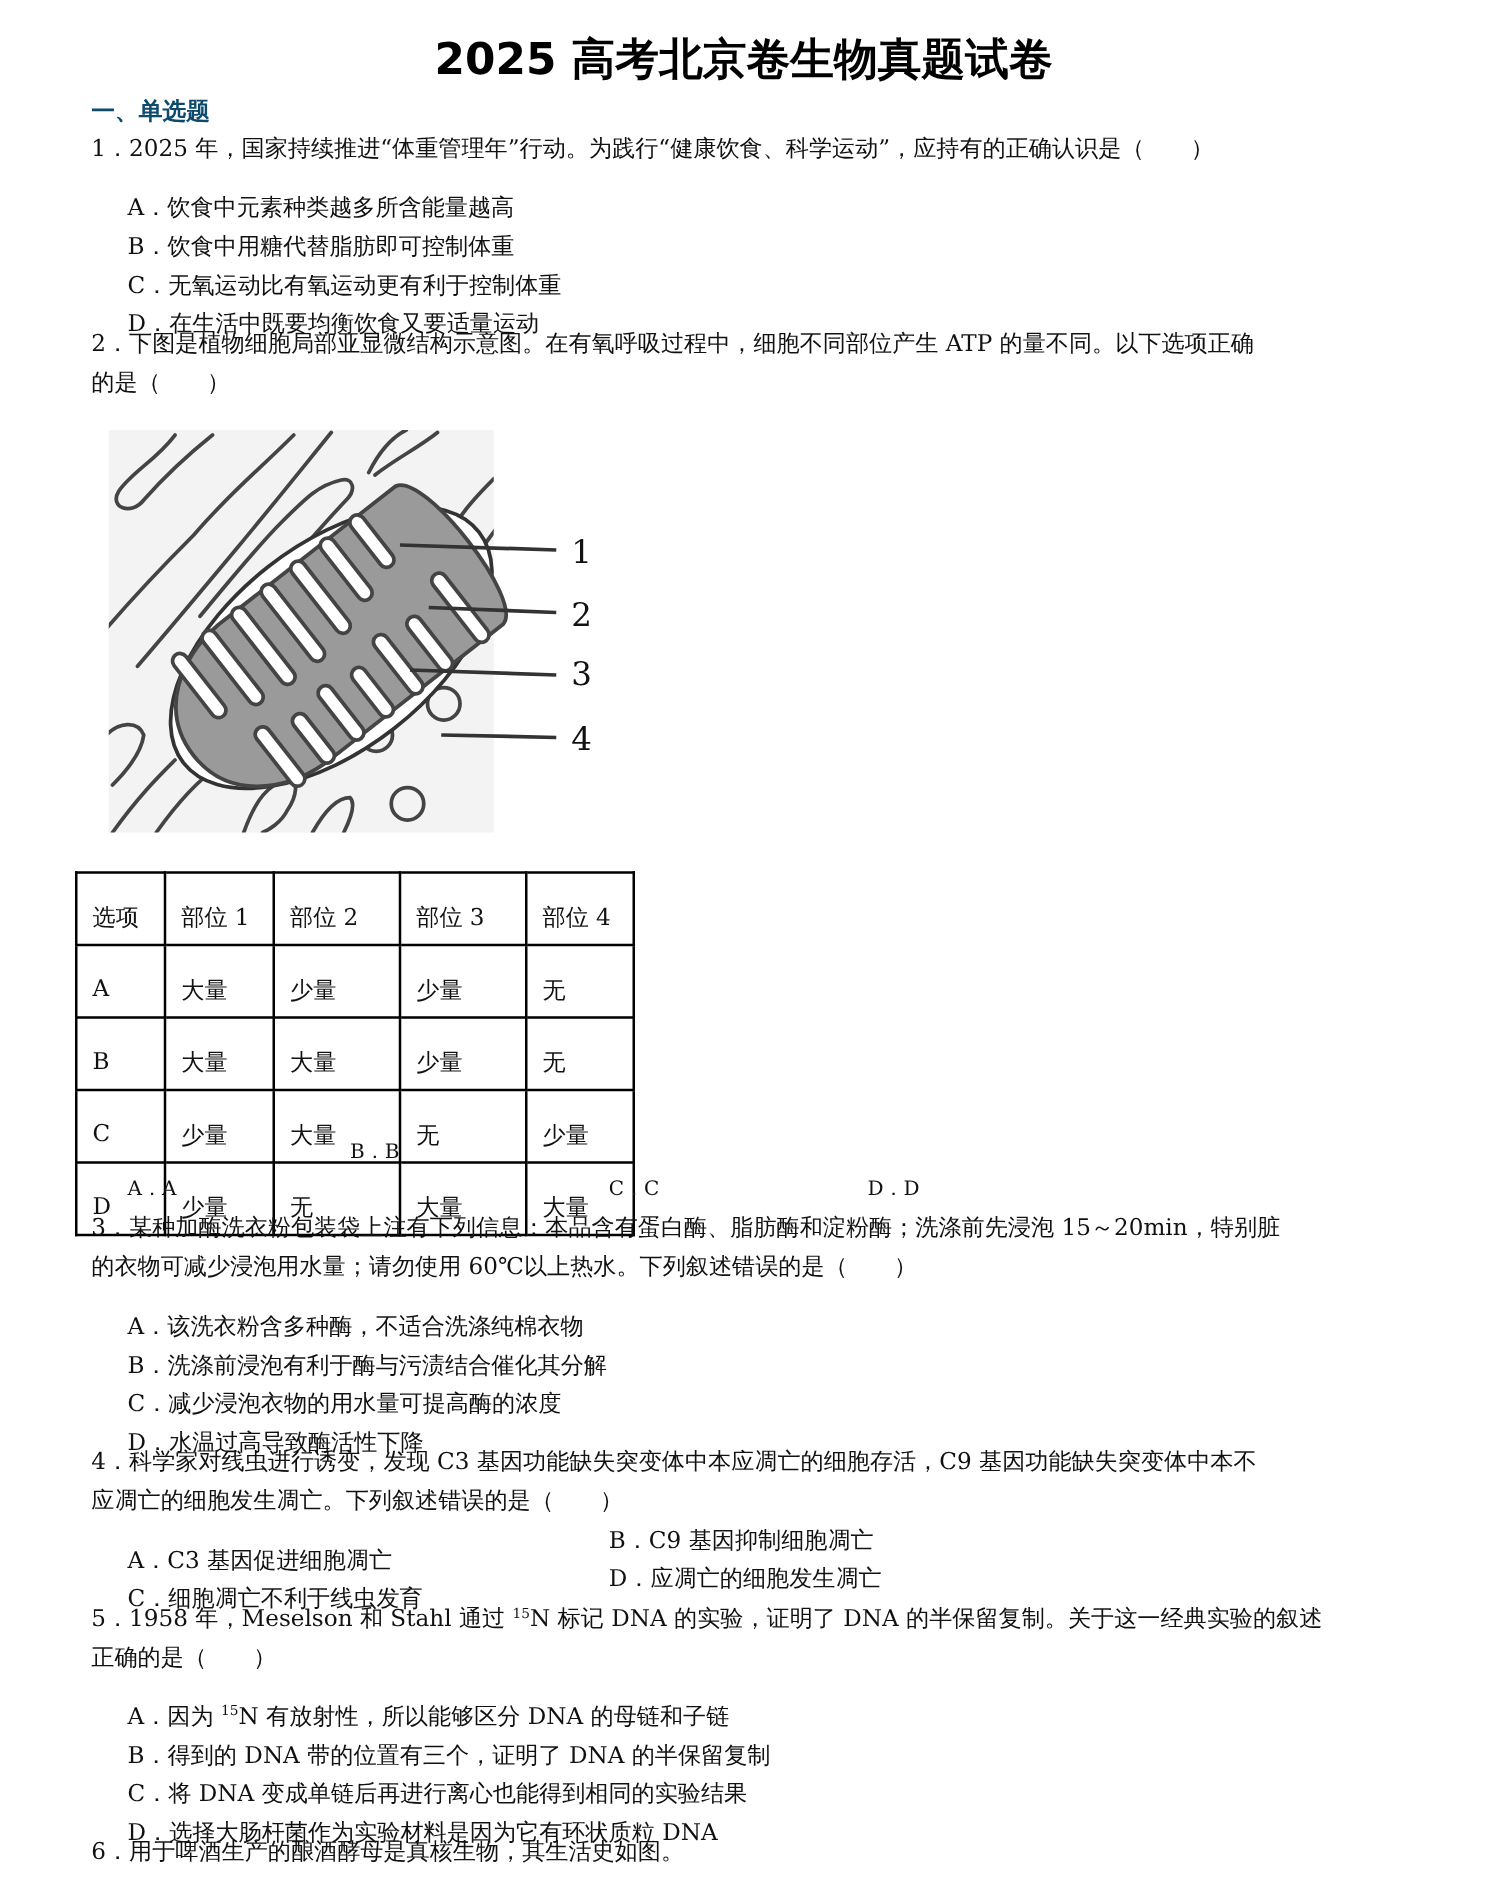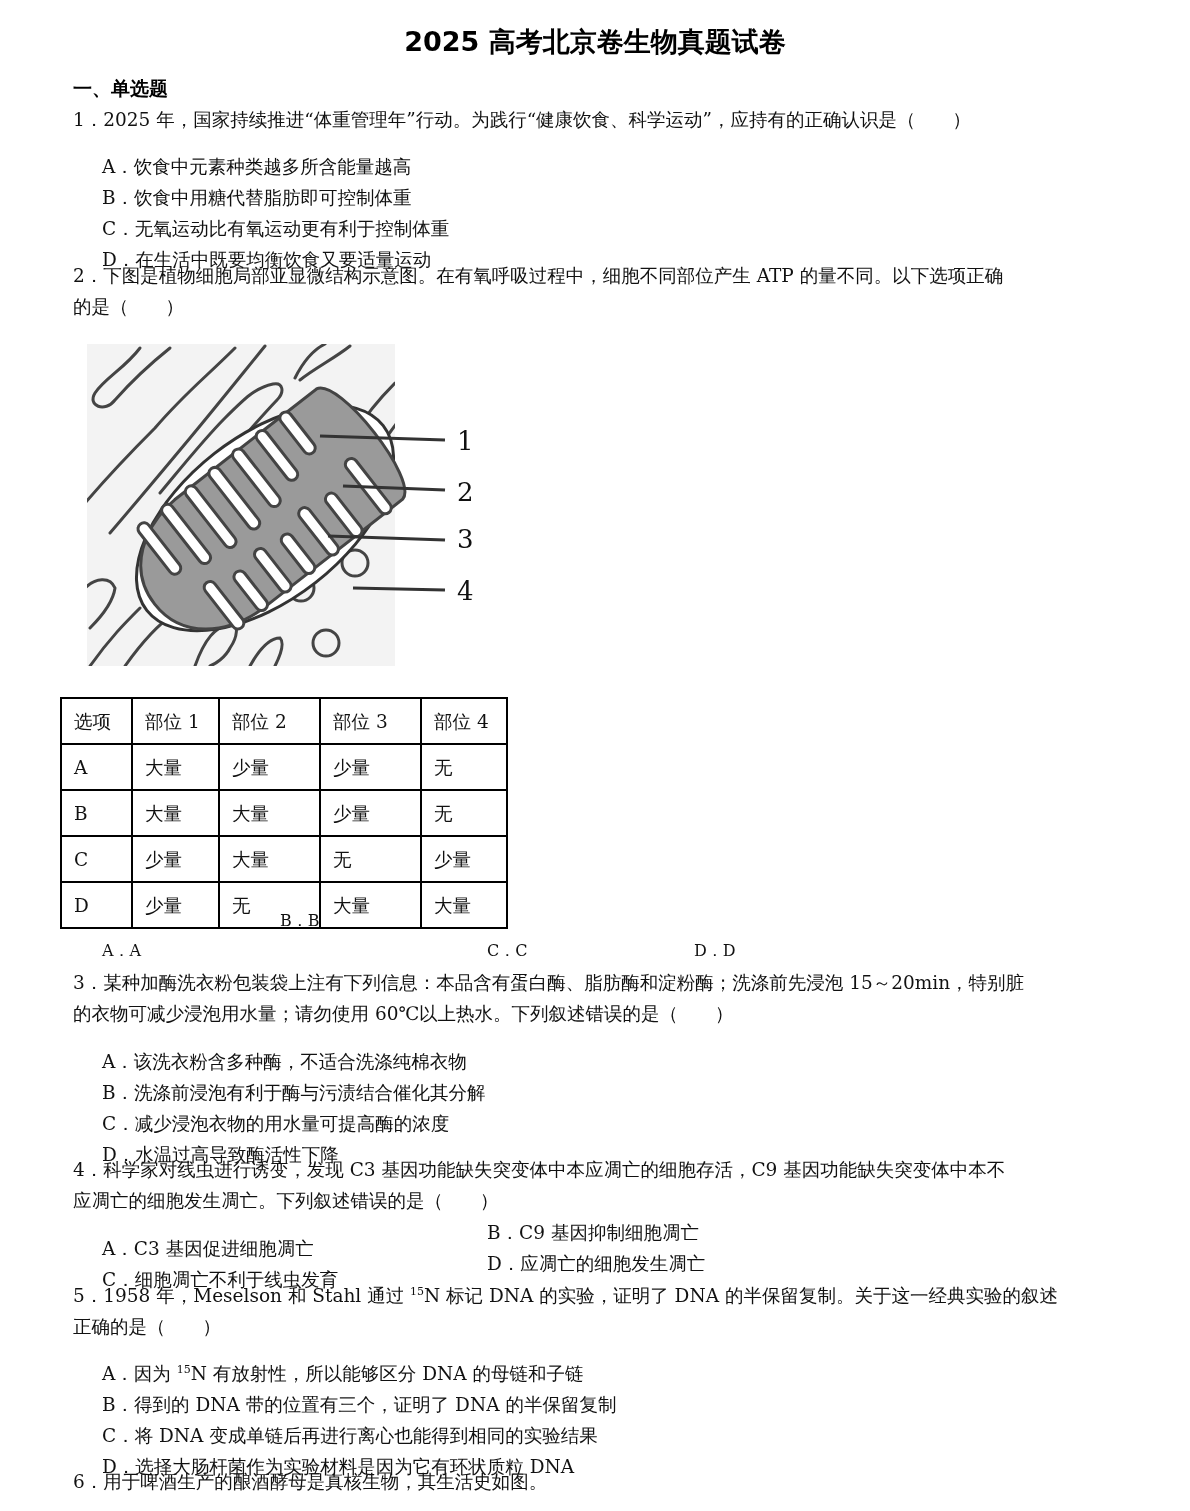--- a/index.html
+++ b/index.html
@@ -4,43 +4,43 @@
 <style>
   html, body { margin: 0; padding: 0; background: #ffffff; }
   body {
     width: 1190px; height: 1511px; position: relative; overflow: hidden;
     font-family: "DejaVu Serif", "Liberation Serif", serif;
     color: #111;
   }
   .title {
     position: absolute; top: 24px; left: 0; width: 1190px; text-align: center;
     font-family: "DejaVu Sans", "Liberation Sans", sans-serif;
-    font-size: 27px; font-weight: bold; letter-spacing: 0px; color: #000;
+    font-size: 35px; font-weight: bold; letter-spacing: 0px; color: #000;
   }
   .section {
     position: absolute; left: 73px; top: 76px;
     font-family: "DejaVu Sans", "Liberation Sans", sans-serif;
-    font-size: 19px; font-weight: bold; color: #000000;
+    font-size: 19px; font-weight: bold; color: #0c4a6e;
   }
   .line {
     position: absolute; font-size: 18.5px; white-space: nowrap; line-height: 24px;
   }
   .q { left: 73px; }
   .opt { left: 102px; margin-top: 16px; }
   .opt2 { left: 487px; }
   sup { font-size: 11px; vertical-align: 7px; line-height: 0; }
   .fig {
     position: absolute; left: 85px; top: 338px; width: 400px; height: 335px;
   }
   table.tbl {
     position: absolute; left: 60px; top: 697px; border-collapse: collapse;
     font-size: 18.5px;
   }
   table.tbl td {
-    border: 2px solid #000; height: 44px; padding: 0 0 0 12px; vertical-align: middle;
+    border: 2px solid #000; height: 44px; padding: 12px 0 0 12px; vertical-align: middle;
     text-align: left;
   }
   .inline-opt { position: absolute; font-size: 16px; white-space: nowrap; }
 </style>
 </head>
 <body>
 
 <div class="title">2025 高考北京卷生物真题试卷</div>
 <div class="section">一、单选题</div>
 

